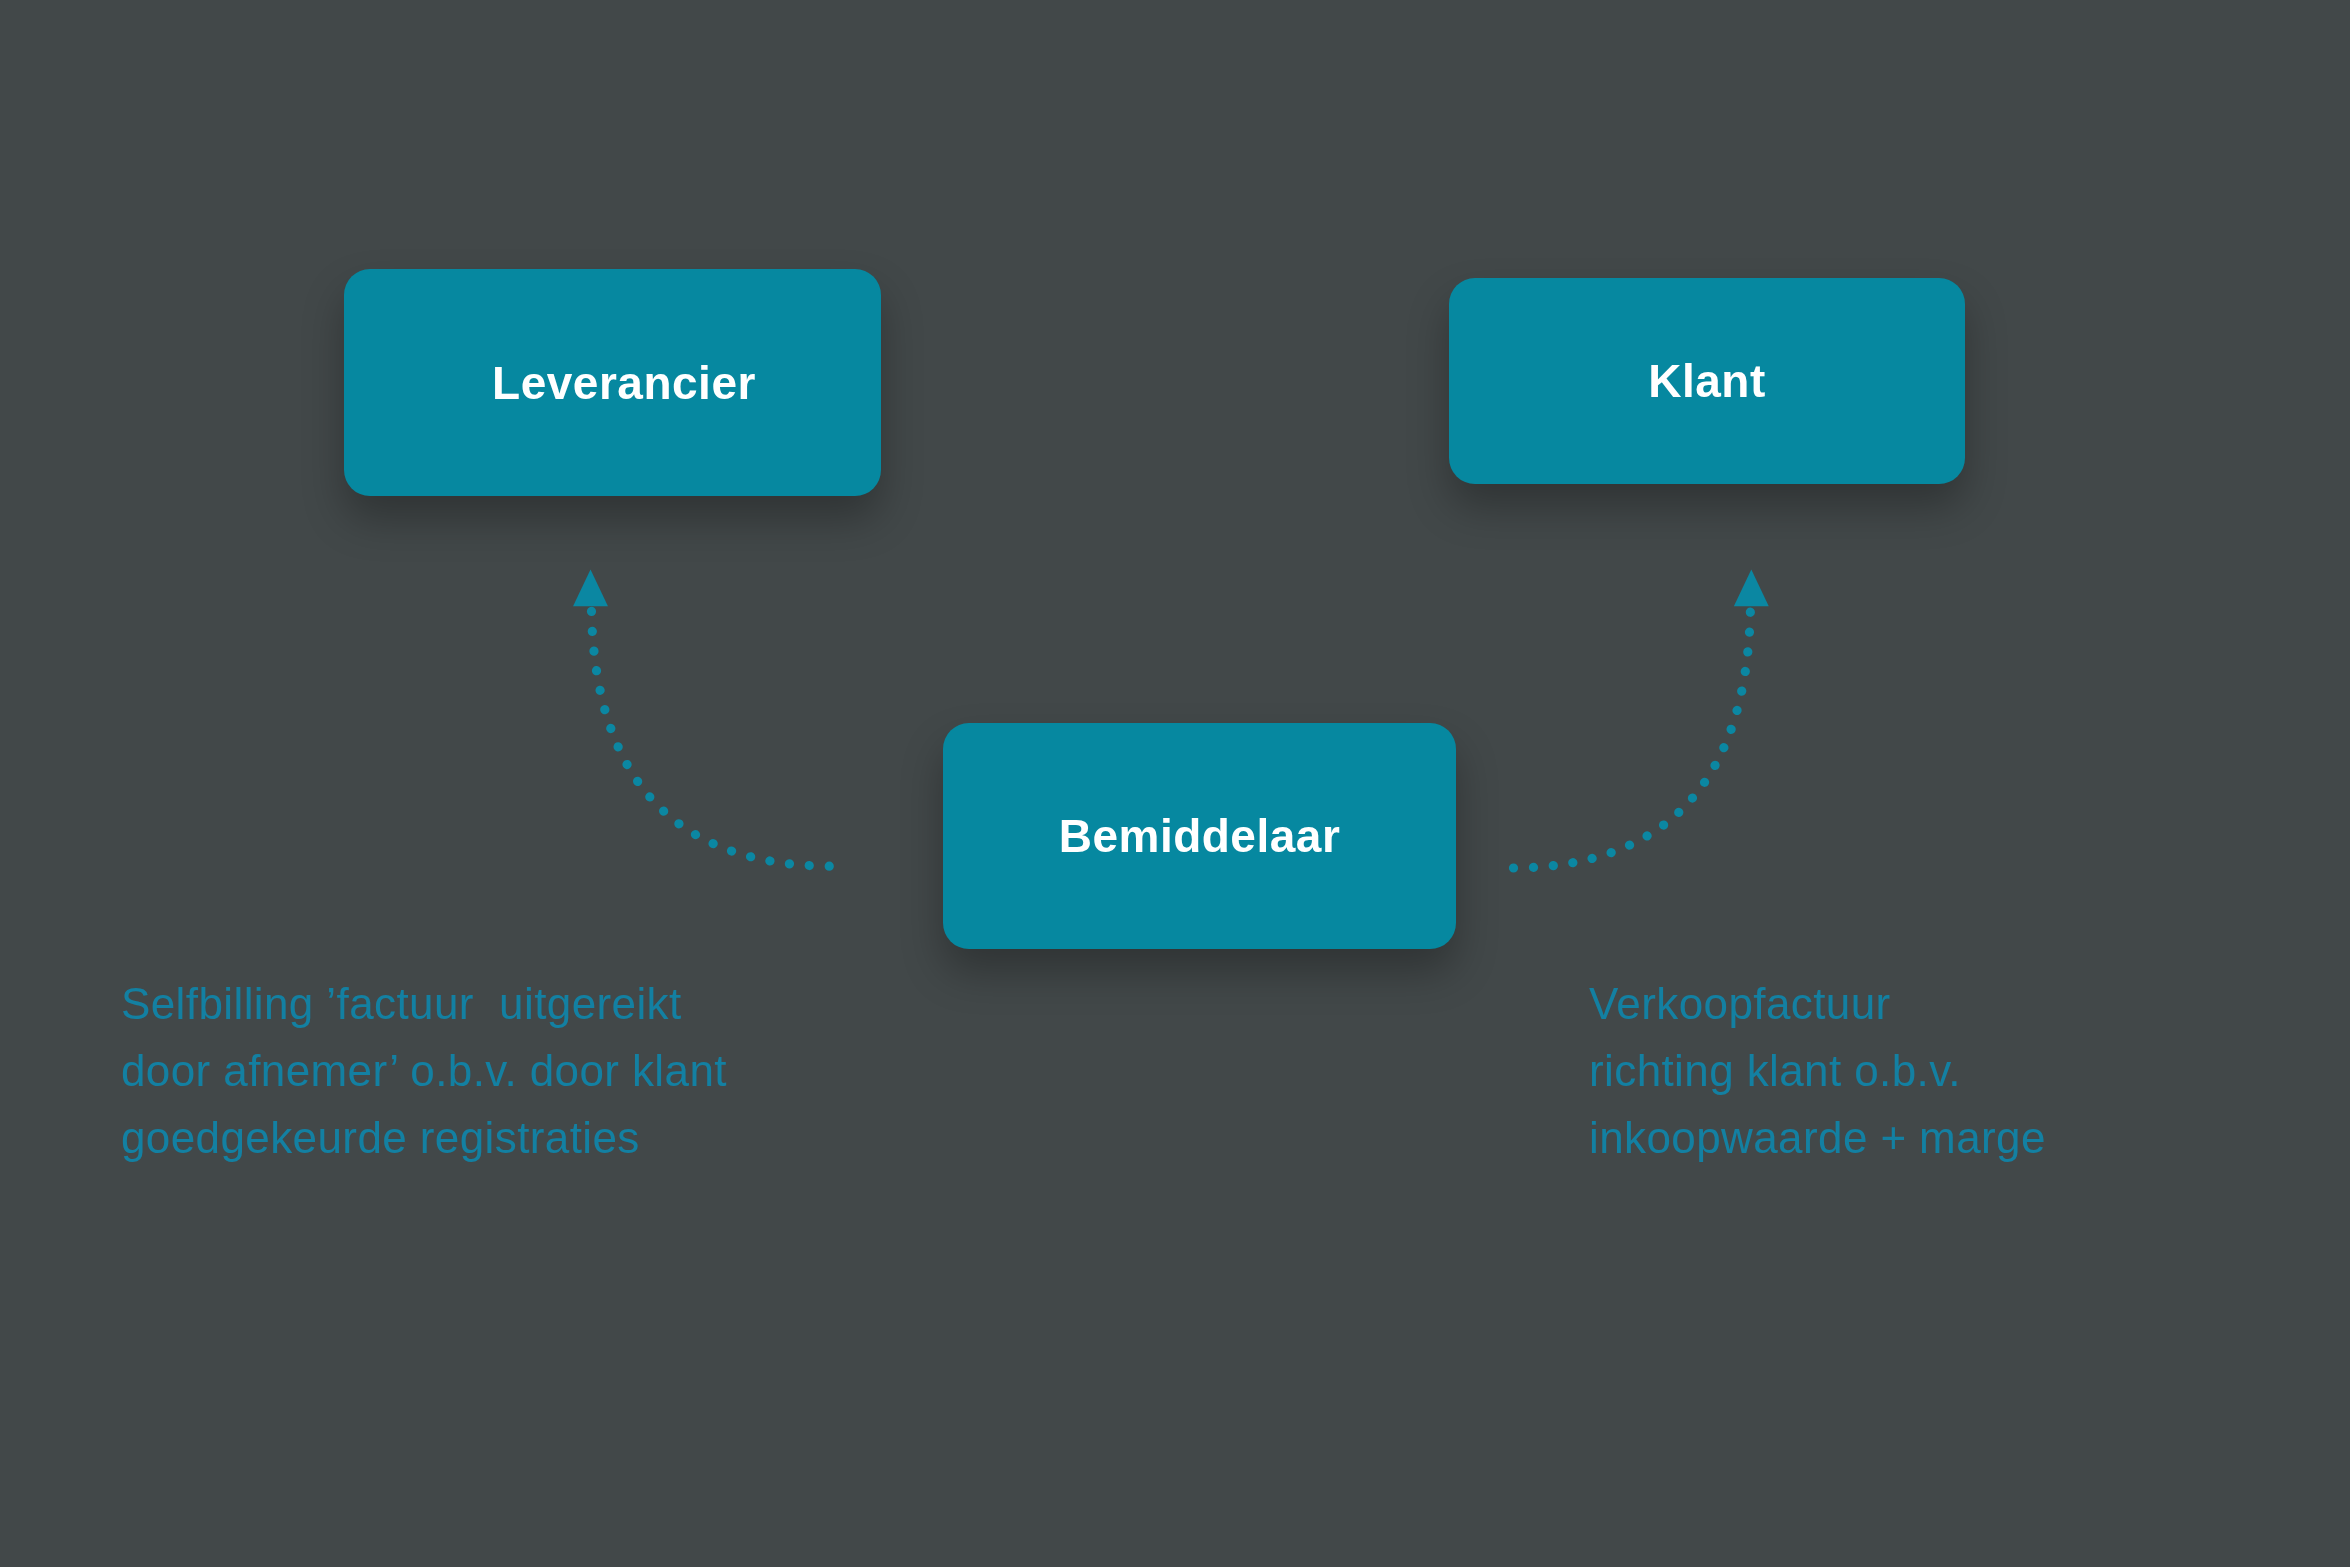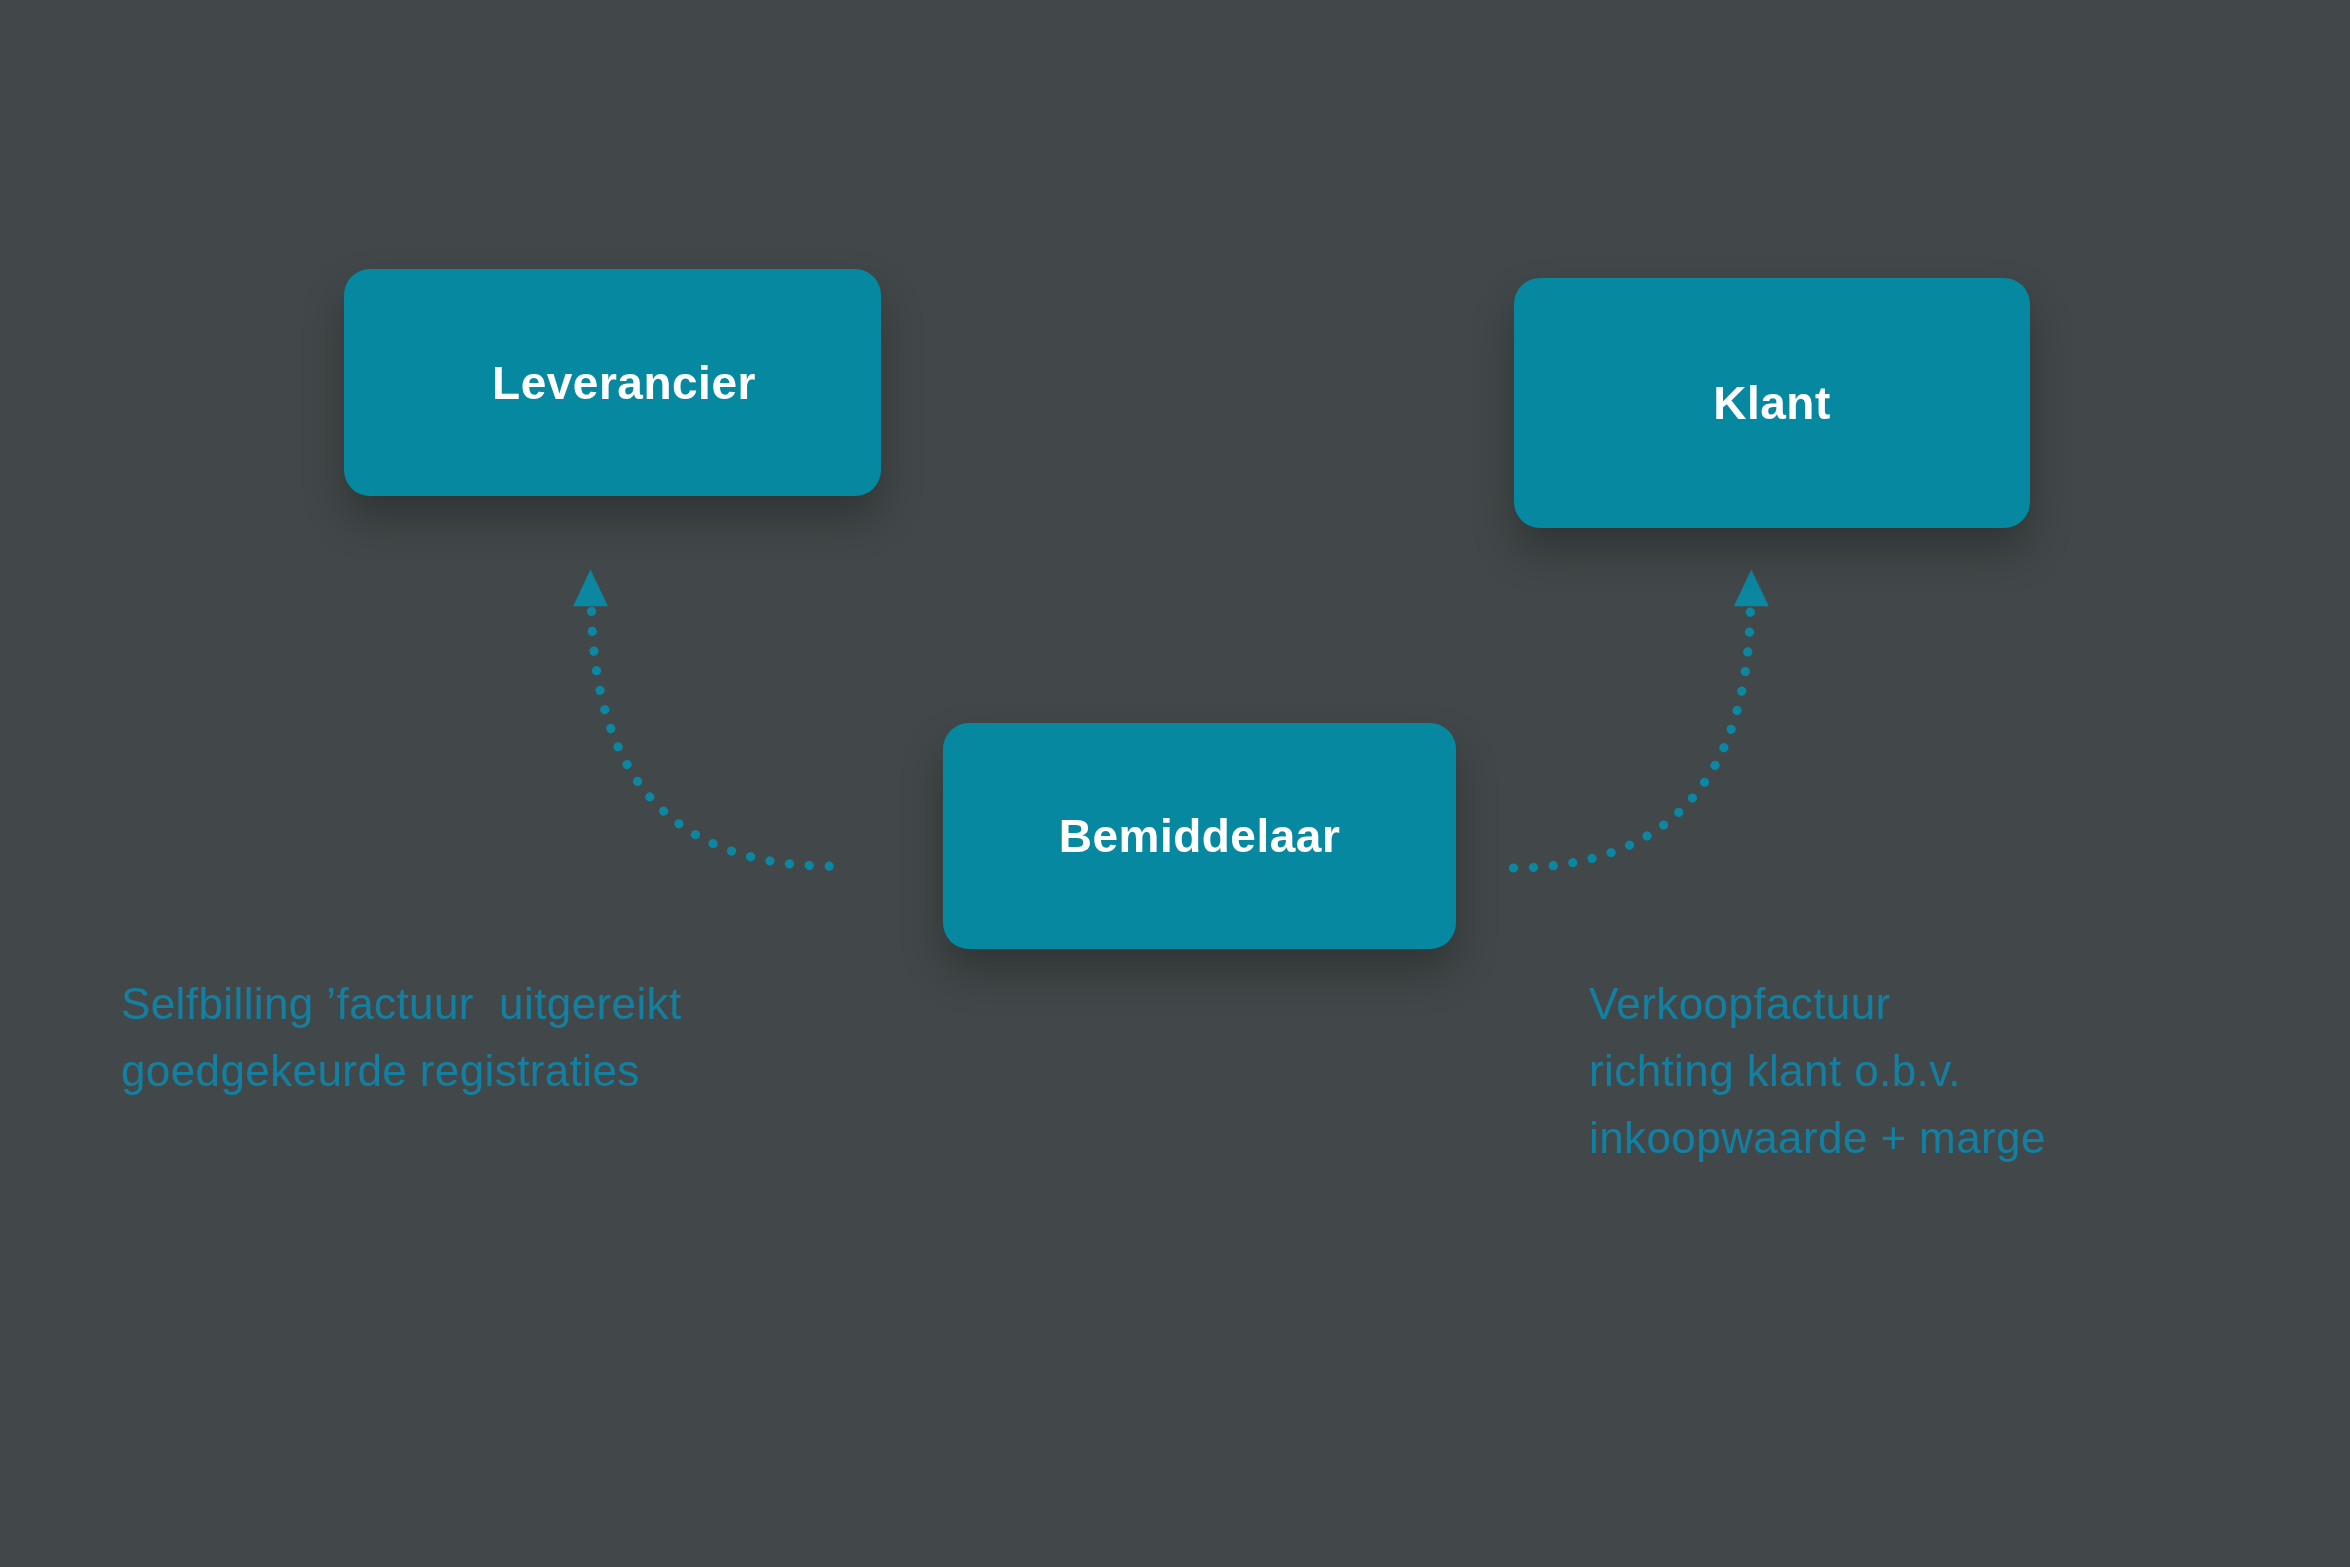--- a/index.html
+++ b/index.html
@@ -16,21 +16,21 @@
     border-radius:26px;
     box-shadow:0 23px 41px rgba(0,0,0,0.28);
     display:flex;align-items:center;justify-content:center;
   }
   .node-label{
     color:var(--node_label,#ffffff);
     font-size:46px;font-weight:bold;letter-spacing:0.5px;
     white-space:pre;
   }
   #node-leverancier{left:344px;top:269px;width:514px;height:227px;padding-left:23px;}
-  #node-klant{left:1514px;top:278px;width:516px;height:250px;}
+  #node-klant{left:1449px;top:278px;width:516px;height:206px;}
   #node-bemiddelaar{left:927px;top:723px;width:513px;height:226px;margin-left:16px;}
   .arrows-layer{position:absolute;left:0;top:0;width:2351px;height:1568px;pointer-events:none;}
   .annotation{
     position:absolute;
     color:var(--annotation_text,#1380a2);
     font-size:44px;line-height:67px;letter-spacing:0.4px;
     font-weight:normal;
   }
   .annotation div{white-space:pre;}
   #annotation-left{left:121px;top:970px;}
@@ -59,20 +59,21 @@
   <div class="node" id="node-klant">
     <span class="node-label">Klant</span>
   </div>
 
   <div class="node" id="node-bemiddelaar">
     <span class="node-label">Bemiddelaar</span>
   </div>
 
   <div class="annotation" id="annotation-left">
     <div>Selfbilling ’factuur  uitgereikt</div>
+    <div>door afnemer’ o.b.v. door klant</div>
     <div>goedgekeurde registraties</div>
   </div>
 
   <div class="annotation" id="annotation-right">
     <div>Verkoopfactuur</div>
     <div>richting klant o.b.v.</div>
     <div>inkoopwaarde + marge</div>
   </div>
 
 </div>

